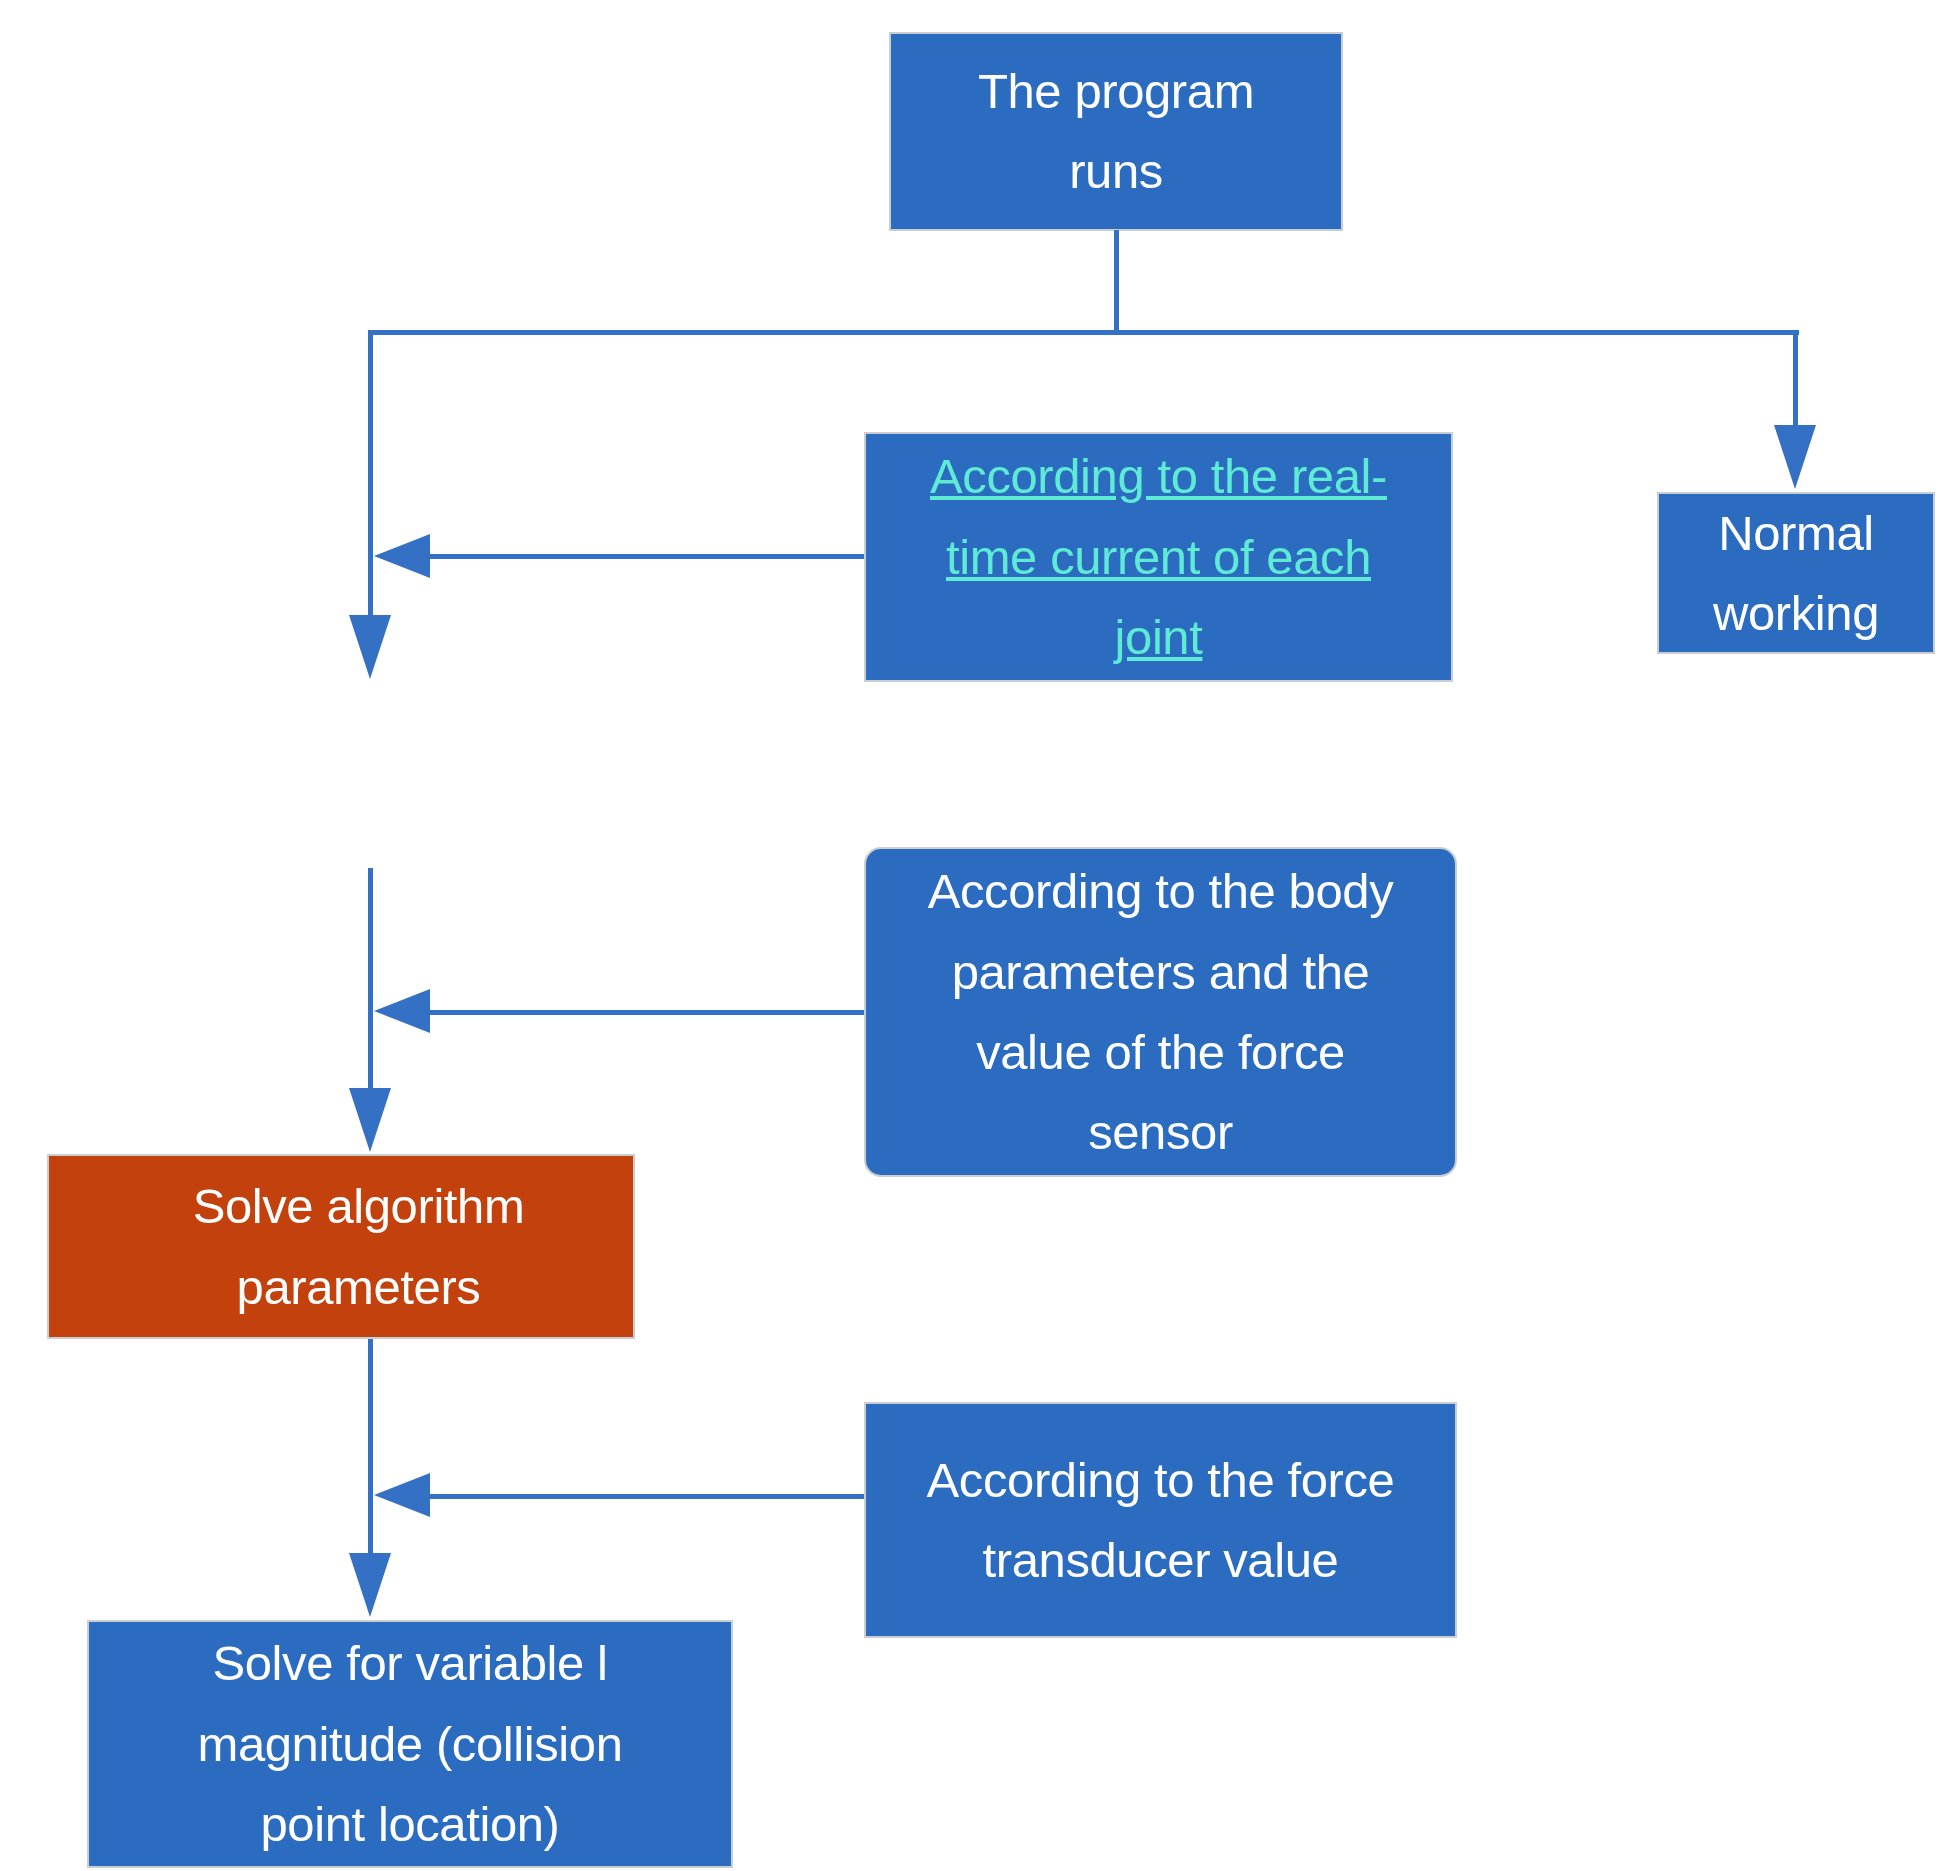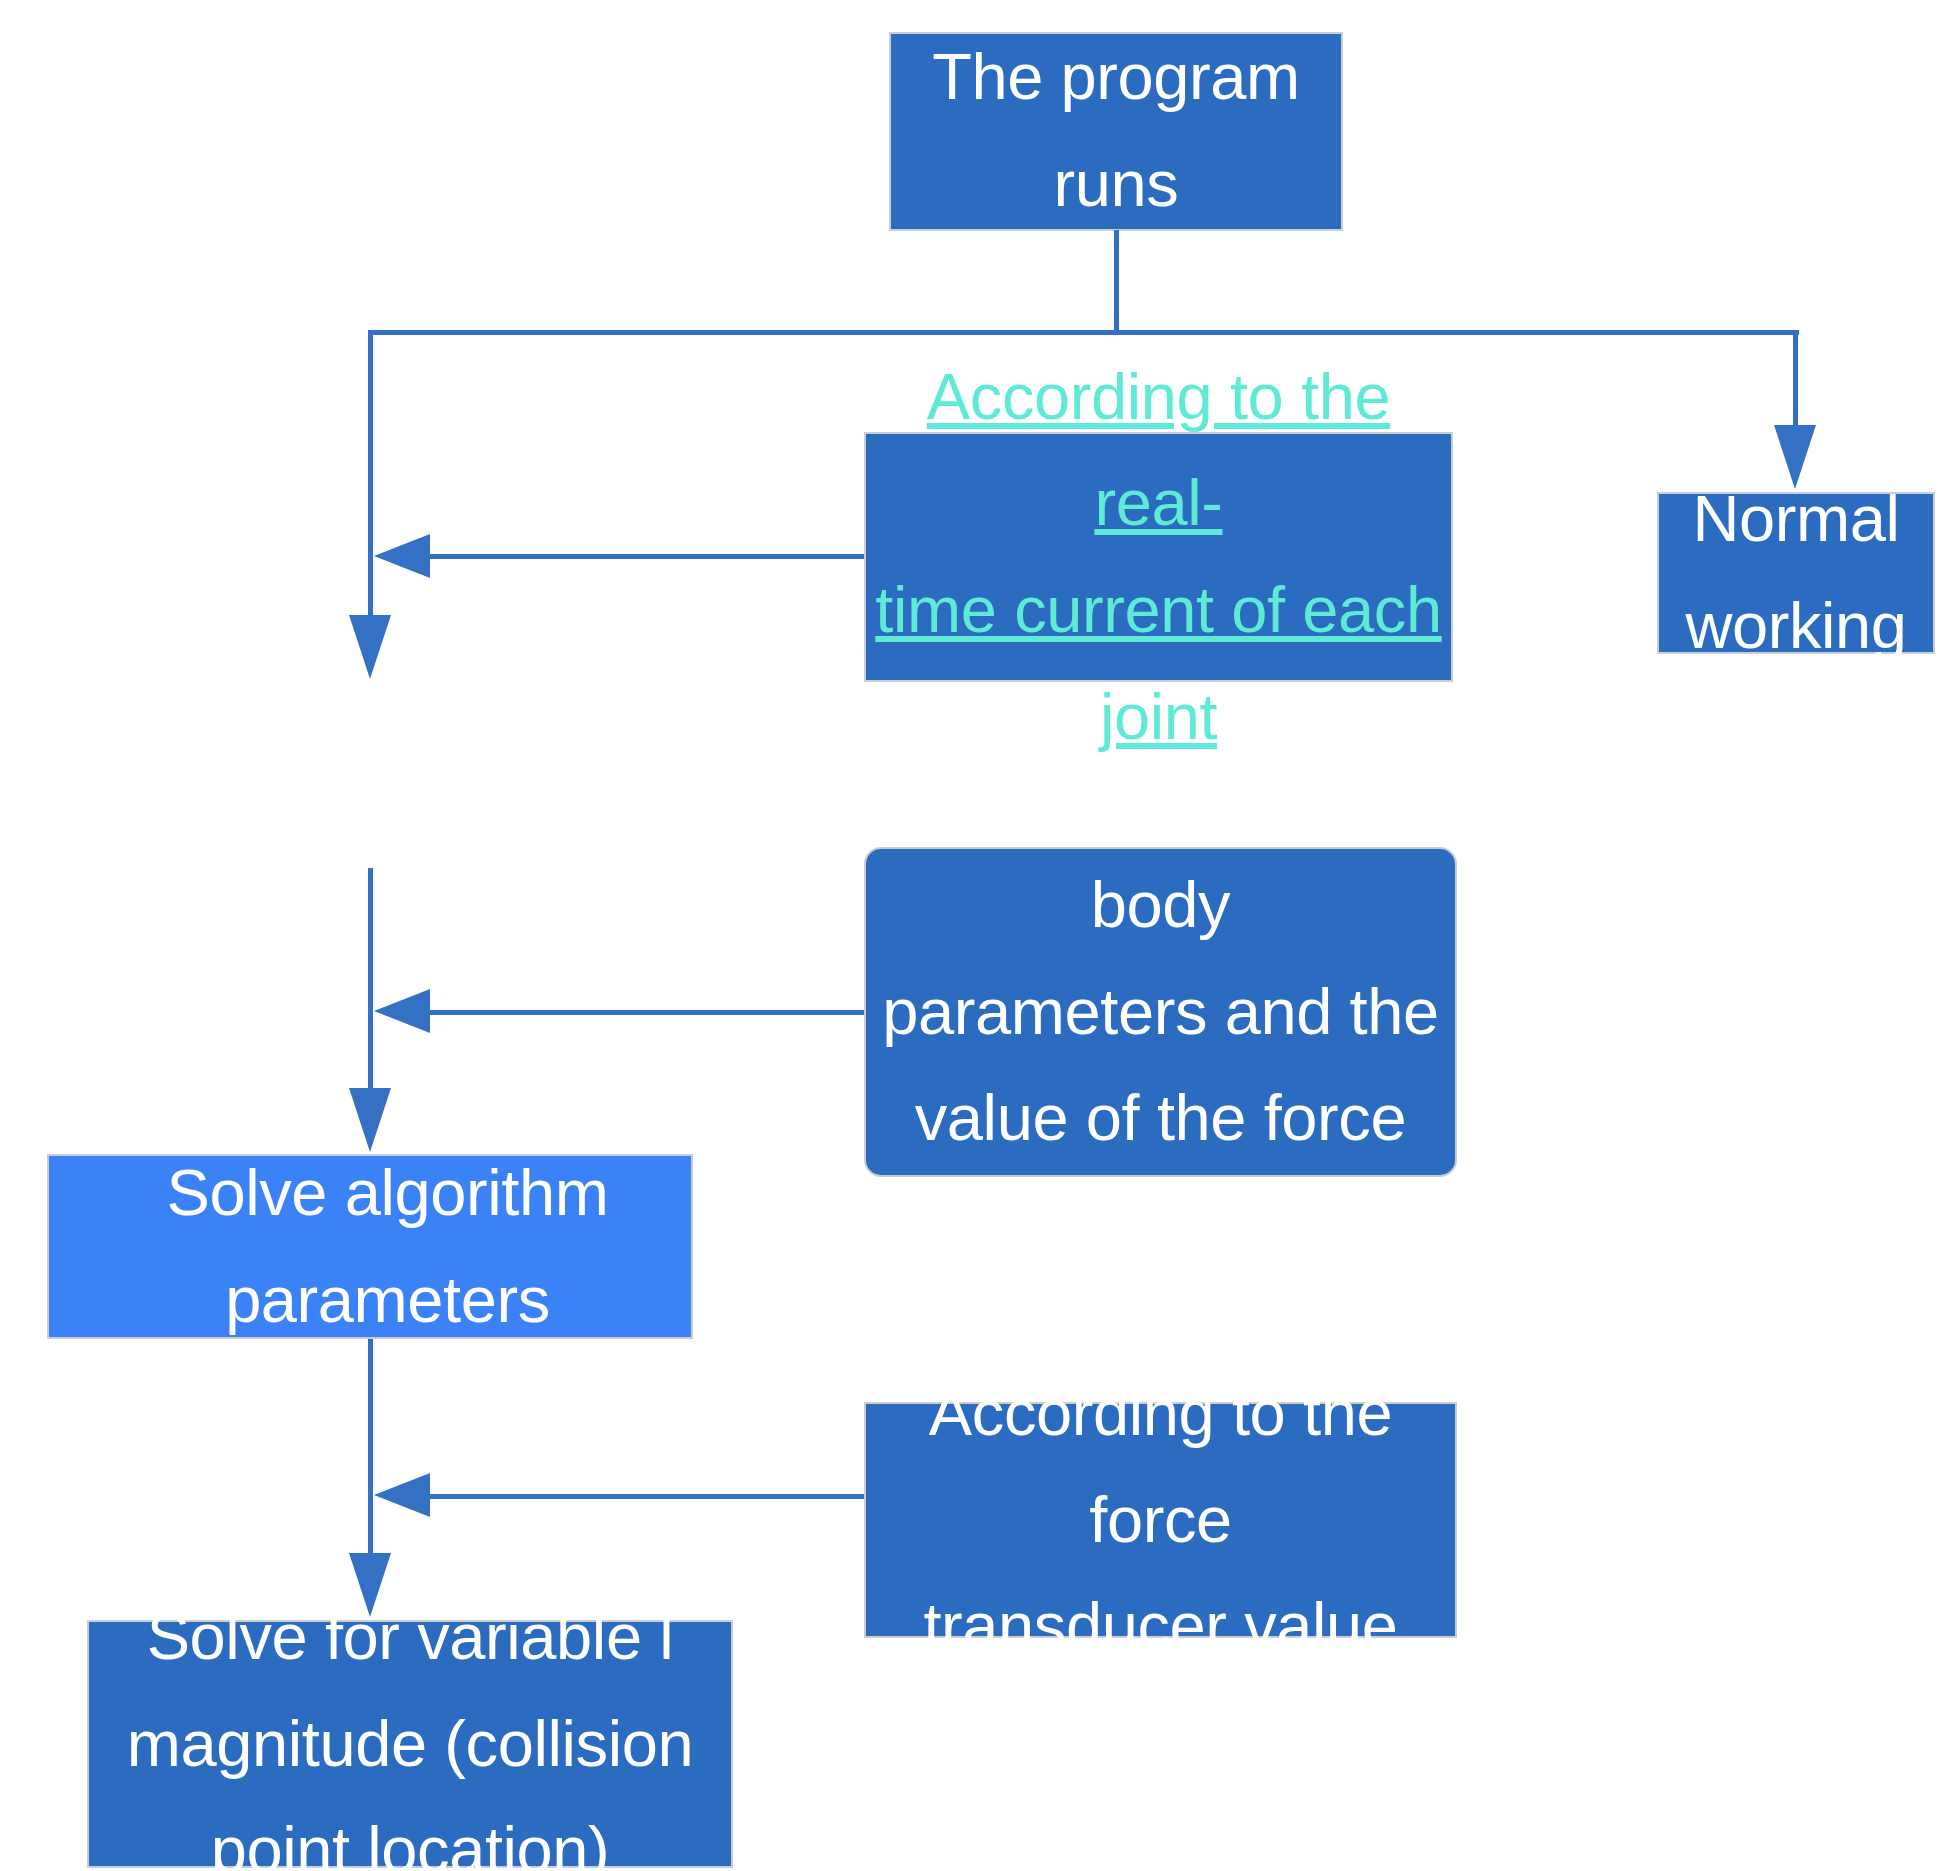--- a/index.html
+++ b/index.html
@@ -9,21 +9,21 @@
     background:#ffffff;
     font-family:"Liberation Sans", sans-serif;
     overflow:hidden;
   }
   .node{
     position:absolute;
     display:flex;align-items:center;justify-content:center;
     text-align:center;
     white-space:pre-line;
     box-sizing:border-box;
-    font-size:65px;
+    font-size:49px;
     line-height:1.64;
     letter-spacing:-0.4px;
     padding:0 9px;
     border:2.3px solid #c9ced3;
     background:#2b6cc0;
     color:#ffffff;
   }
   .seg{position:absolute;background:#3470c3;}
   .arrow{position:absolute;width:0;height:0;}
 </style>
@@ -35,21 +35,21 @@
 runs</div>
     <div class="node" style="left: 864px; top: 432px; width: 589px; height: 250px; background: rgb(43, 108, 192); border-color: rgb(201, 206, 211); color: #5eead4; text-decoration: underline;">According to the real-
 time current of each
 joint</div>
     <div class="node" style="left: 1657px; top: 492px; width: 278px; height: 162px; background: rgb(43, 108, 192); border-color: rgb(201, 206, 211); color: rgb(255, 255, 255);">Normal
 working</div>
     <div class="node" style="left: 864px; top: 847px; width: 593px; height: 330px; background: rgb(43, 108, 192); border-color: rgb(201, 206, 211); color: rgb(255, 255, 255); border-radius: 17px;">According to the body
 parameters and the
 value of the force
 sensor</div>
-    <div class="node" style="left: 47px; top: 1154px; width: 646px; height: 185px; background: #3b82f6; border-color: rgb(201, 206, 211); color: rgb(255, 255, 255); padding-left: 44px;">Solve algorithm
+    <div class="node" style="left: 47px; top: 1154px; width: 588px; height: 185px; background: #c2410c; border-color: rgb(201, 206, 211); color: rgb(255, 255, 255); padding-left: 44px;">Solve algorithm
 parameters</div>
     <div class="node" style="left: 864px; top: 1402px; width: 593px; height: 236px; background: rgb(43, 108, 192); border-color: rgb(201, 206, 211); color: rgb(255, 255, 255);">According to the force
 transducer value</div>
     <div class="node" style="left: 47px; top: 1620px; width: 646px; height: 248px; background: rgb(43, 108, 192); border-color: rgb(201, 206, 211); color: rgb(255, 255, 255); margin-left: 40px;">Solve for variable l
 magnitude (collision
 point location)</div>
     <div class="seg" style="left: 1114px; top: 230px; width: 5.3px; height: 105px; background: rgb(52, 112, 195);"></div>
     <div class="seg" style="left: 368px; top: 330px; width: 1431px; height: 5.3px; background: rgb(52, 112, 195);"></div>
     <div class="seg" style="left: 1793px; top: 330px; width: 5.3px; height: 98px; background: rgb(52, 112, 195);"></div>
     <div class="arrow" style="border-left: 21px solid transparent; border-right: 21px solid transparent; border-top: 64px solid rgb(52, 112, 195); left: 1774px; top: 425px;"></div>

